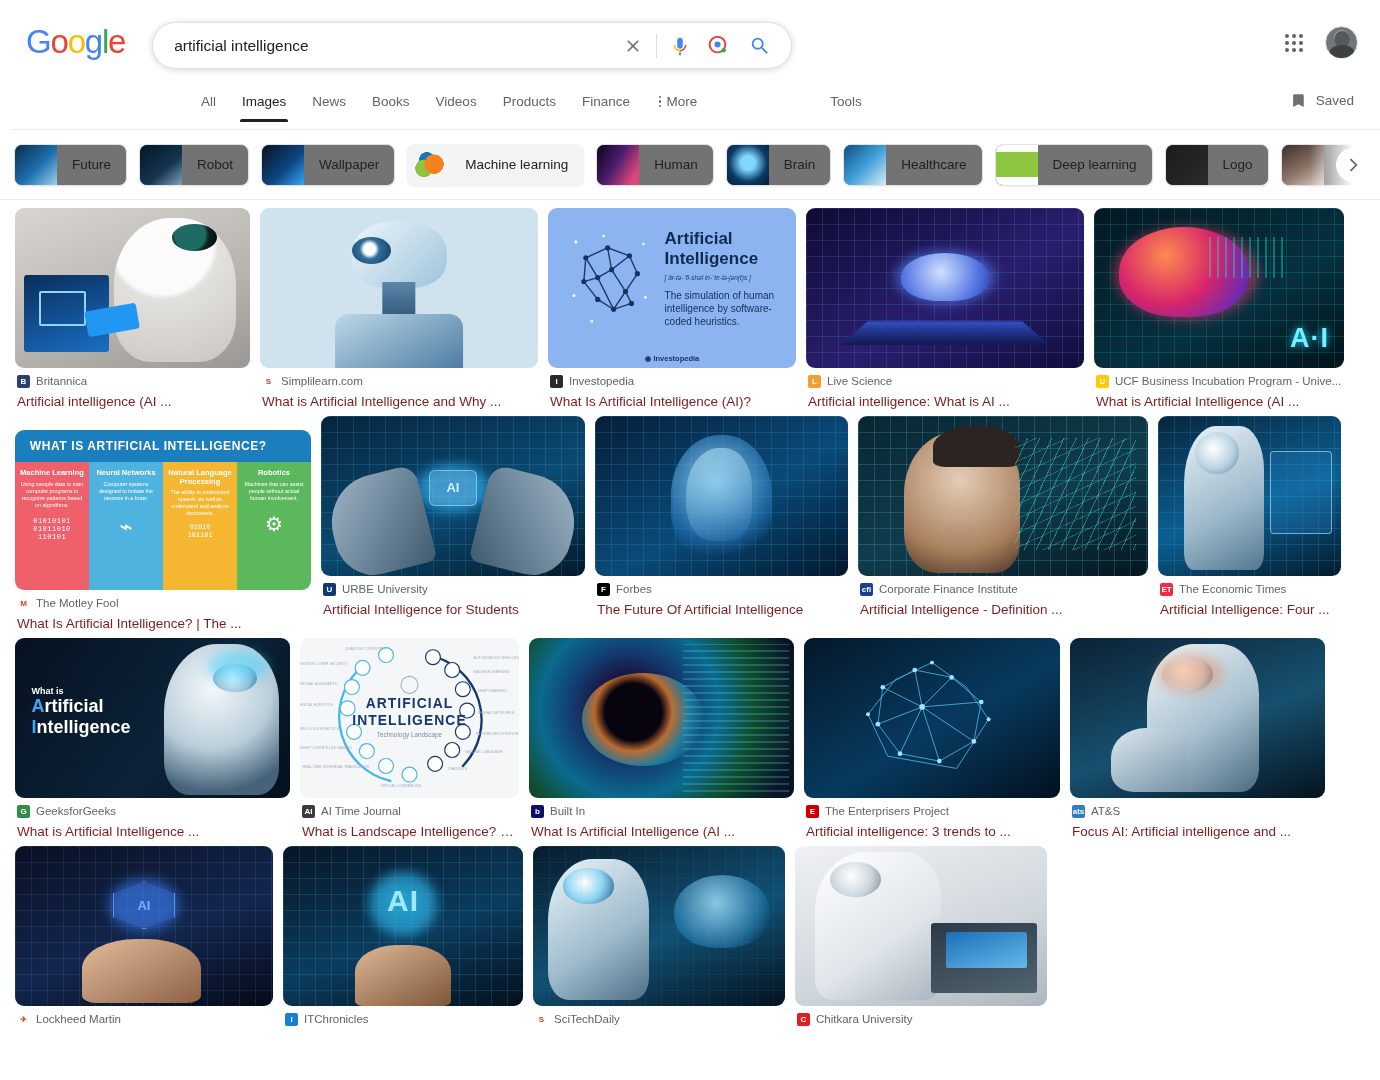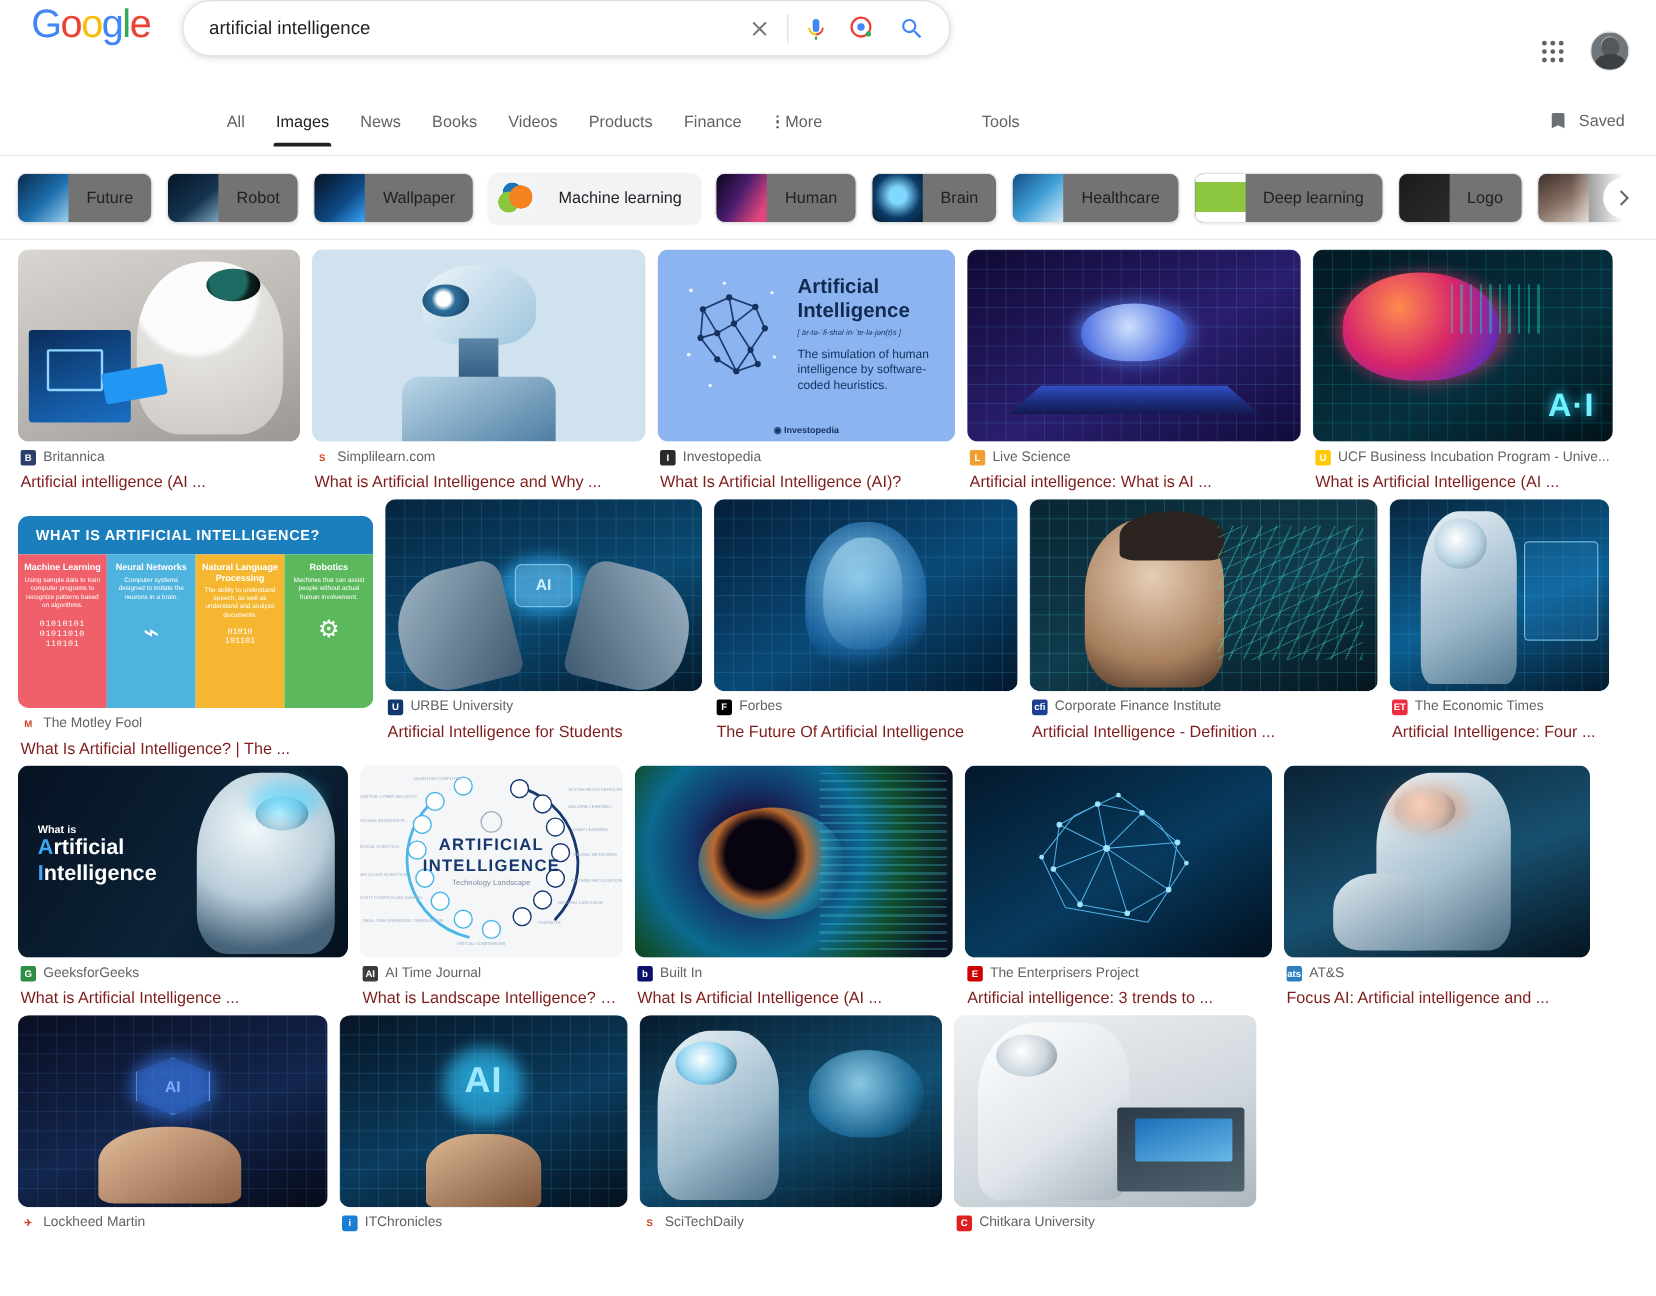--- a/index.html
+++ b/index.html
@@ -10,20 +10,21 @@
     font-family: "Liberation Sans", sans-serif;
     overflow: hidden;
   }
 
   
   .header {
     position: relative;
     height: 88px;
     display: flex;
     align-items: flex-start;
+    padding-top: 22px;
   }
   .logo {
     margin-left: 26px;
     font-size: 33px;
     letter-spacing: -1.2px;
     font-family: "Liberation Sans", sans-serif;
     line-height: 40px;
     user-select: none;
     font-weight: 400;
   }
@@ -97,20 +98,21 @@
   }
 
   
   .navbar {
     position: relative;
     height: 42px;
     border-bottom: 1px solid #ebebeb;
     display: flex;
     align-items: flex-start;
     padding-left: 176px;
+    margin-left: 12px;
   }
   .nav-item {
     font-size: 13.5px;
     color: #5f6368;
     padding: 6px 13px 13px 13px;
     cursor: pointer;
     white-space: nowrap;
     position: relative;
   }
   .nav-item.active { color: #202124; font-weight: 400; }

